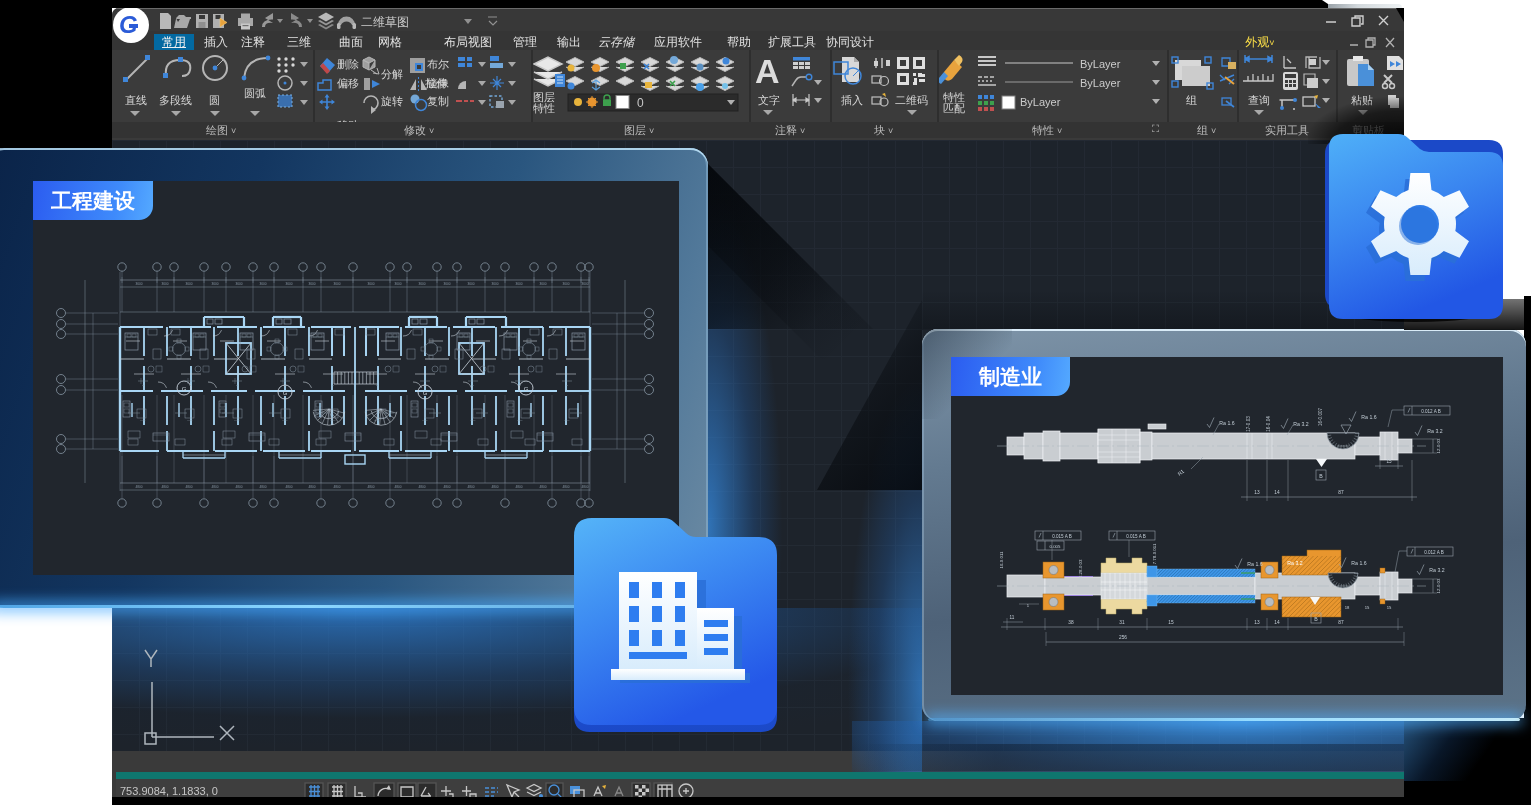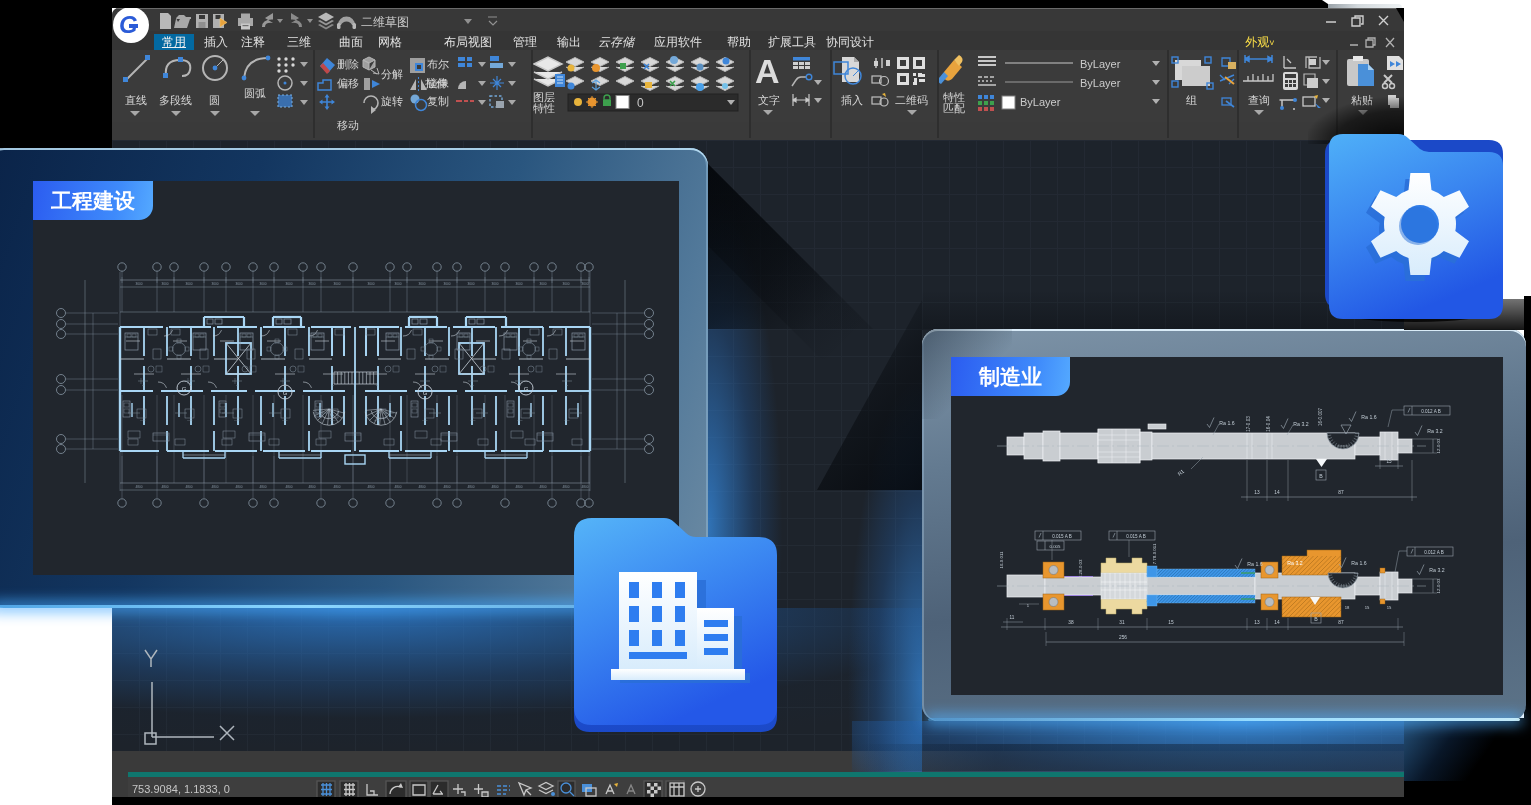--- a/index.html
+++ b/index.html
@@ -10,22 +10,22 @@
 #win{left:112px;top:8px;width:1292px;height:789px;background:#3a3a3a;
   border-radius:7px 7px 0 0;overflow:hidden;}
 #titlebar{left:0;top:0;width:100%;height:23px;background:#383838;
   border-top:1px solid #6a6a6a;}
 #tabrow{left:0;top:23px;width:100%;height:19px;background:#353535;}
 #ribbon{left:0;top:42px;width:100%;height:72px;background:#3b3b3b;}
 #capstrip{left:0;top:114px;width:100%;height:16px;background:#333333;}
 #canvas{left:0;top:132px;width:100%;height:611px;background:#1d232b;}
 #tabbar{left:0;top:743px;width:100%;height:20px;background:#2c2c2c;
   border-top:1px solid #d0d0d0;}
-#statusbar{left:16px;top:764px;width:100%;height:25px;background:#3e3e3e;
-  border-top:5px solid #0f766e;}
+#statusbar{left:4px;top:764px;width:100%;height:25px;background:#3e3e3e;
+  border-top:7px solid #0f766e;}
 .rtab{position:absolute;top:3px;height:16px;line-height:16px;color:#e0e0e0;
   font-size:12px;text-align:center;}
 .rtab.active{background:#0369a1;color:#f0f0f0;text-decoration:underline;}
 .cap{position:absolute;top:1px;font-size:11px;color:#bdbdbd;white-space:nowrap;}
 .vdiv{position:absolute;top:0;width:2px;height:88px;background:#2e2e2e;}
 .lbl{position:absolute;font-size:11px;color:#d6d6d6;white-space:nowrap;}
 .bylayer{position:absolute;font-size:11px;color:#cccccc;}
 #grid{left:0;top:0;width:100%;height:100%;
   background-image:linear-gradient(#28303b 1px,transparent 1px),linear-gradient(90deg,#28303b 1px,transparent 1px);
   background-size:27px 27px;opacity:0.55;}
@@ -450,20 +450,32 @@
       </g>
     </svg>
     <div class="vdiv" style="left:201px;"></div>
     <div class="vdiv" style="left:419px;"></div>
     <div class="vdiv" style="left:637px;"></div>
     <div class="vdiv" style="left:718px;"></div>
     <div class="vdiv" style="left:825px;"></div>
     <div class="vdiv" style="left:1055px;"></div>
     <div class="vdiv" style="left:1125px;"></div>
     <div class="vdiv" style="left:1224px;"></div>
+  </div>
+  <div class="abs" id="capstrip">
+    <div class="cap" style="left:94px;">绘图 <span style="font-size:9px;">˅</span></div>
+    <div class="cap" style="left:292px;">修改 <span style="font-size:9px;">˅</span></div>
+    <div class="cap" style="left:512px;">图层 <span style="font-size:9px;">˅</span></div>
+    <div class="cap" style="left:663px;">注释 <span style="font-size:9px;">˅</span></div>
+    <div class="cap" style="left:762px;">块 <span style="font-size:9px;">˅</span></div>
+    <div class="cap" style="left:920px;">特性 <span style="font-size:9px;">˅</span></div>
+    <div class="cap" style="left:1040px;font-size:10px;">⛶</div>
+    <div class="cap" style="left:1085px;">组 <span style="font-size:9px;">˅</span></div>
+    <div class="cap" style="left:1153px;">实用工具</div>
+    <div class="cap" style="left:1240px;">剪贴板</div>
   </div>
   <div class="abs" id="canvas">
     <div class="abs" id="grid"></div>
 
     <div class="abs glow" style="left:0;top:468px;width:820px;height:140px;background:radial-gradient(800px 145px at 250px 0,rgba(46,130,218,0.78),rgba(32,95,170,0.34) 50%,rgba(12,40,78,0.07) 76%,rgba(0,0,0,0) 100%);"></div>
 
     <div class="abs glow" style="left:596px;top:60px;width:86px;height:408px;background:radial-gradient(95px 430px at 0% 80%,rgba(55,142,230,0.75),rgba(36,102,182,0.32) 48%,rgba(0,0,0,0) 78%);"></div>
 
     <div class="abs glow" style="left:596px;top:24px;width:165px;height:165px;background:linear-gradient(135deg,rgba(5,8,12,0.9),rgba(5,8,12,0.55) 50%,rgba(5,8,12,0.15) 80%);clip-path:polygon(0 0,100% 100%,0 100%);"></div>
     <div class="abs glow" style="left:596px;top:24px;width:195px;height:195px;background:linear-gradient(135deg,rgba(5,8,12,0.5),rgba(5,8,12,0.22) 55%,rgba(5,8,12,0) 82%);clip-path:polygon(0 0,100% 100%,58% 100%,0 42%);"></div>

